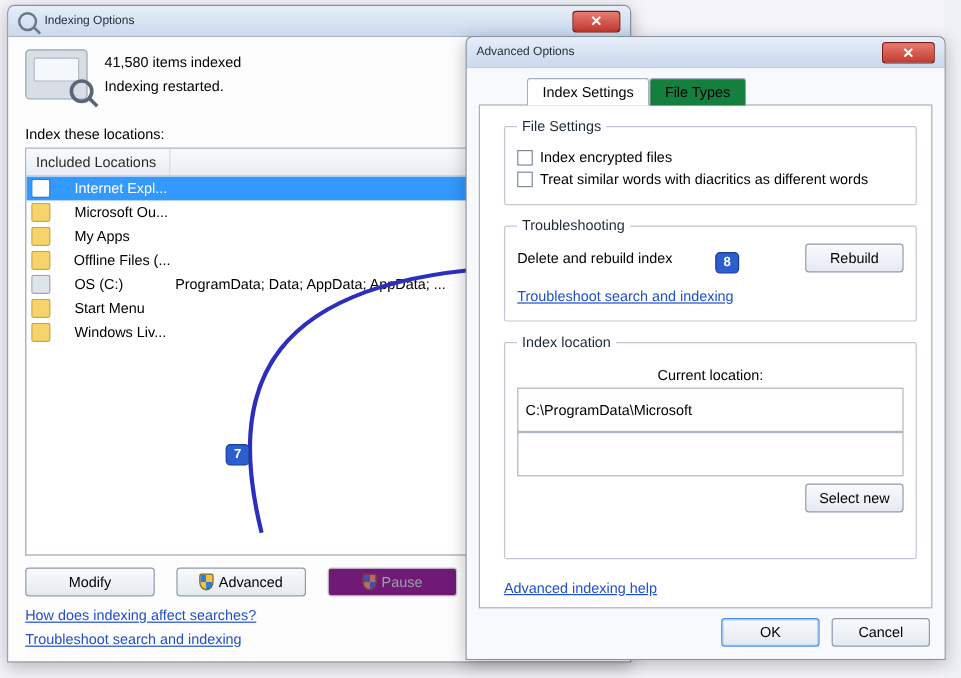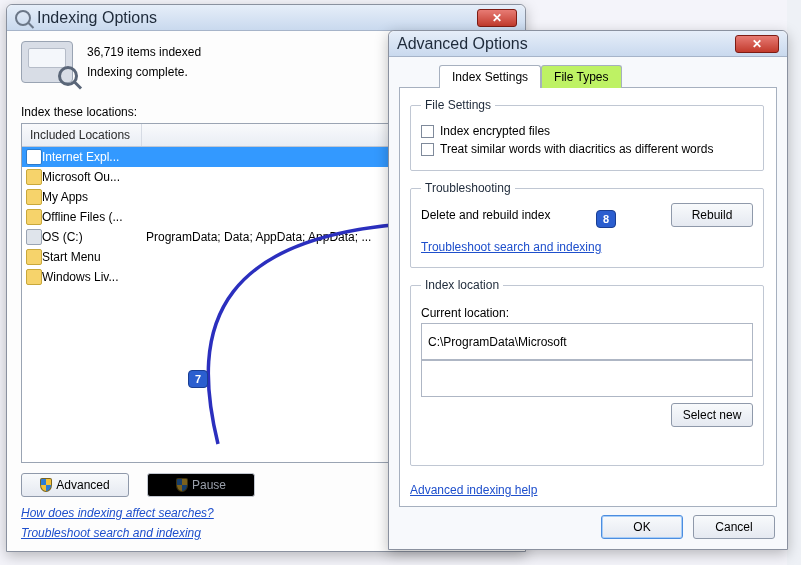--- a/index.html
+++ b/index.html
@@ -1,21 +1,21 @@
 <!DOCTYPE html>
 <html><head>
 <meta charset="utf-8">
 <style>
   * { box-sizing: border-box; font-family: "Segoe UI", Tahoma, sans-serif; font-size: 12px; }
   body { margin: 0; width: 801px; height: 565px; background: #f4f4fa; position: relative; overflow: hidden; }
   
   
   .window { position: absolute; background: #fff; border: 1px solid #8a919f; border-top-left-radius: 6px; border-top-right-radius: 6px; box-shadow: 0 4px 14px rgba(0,0,0,0.25); }
   .titlebar { height: 26px; background: linear-gradient(#e6eef9,#c9d9ee); border-bottom: 1px solid #a6b4c9; display: flex; align-items: center; padding: 0 8px; border-top-left-radius: 6px; border-top-right-radius: 6px; gap: 6px; }
-  .titlebar .title { color: #1e2a3a; font-size: 16px; text-align: right; }
+  .titlebar .title { color: #1e2a3a; font-size: 10px; text-align: right; }
   .titlebar .spacer { flex: 1; }
   .closebtn { width: 40px; height: 18px; background: linear-gradient(#e77b74,#c23b2d); border: 1px solid #7d1c14; border-radius: 3px; display:flex; align-items:center; justify-content:center; color:#fff; font-weight:bold; cursor:pointer;}
   
   #win-index { left: 6px; top: 4px; width: 520px; height: 548px; z-index: 1; }
   #win-index .body { padding: 10px 14px 8px 14px; height: calc(100% - 26px); background: #fdfdfd; display:flex; flex-direction:column;}
   .status-row { display: flex; gap: 14px; align-items: center; margin-bottom: 14px; }
   .drive-icon { width:52px; height:42px; background:#d8dde6; border:1px solid #9aa4b3; border-radius:4px; position:relative;}
   .drive-icon::before { content:""; position:absolute; left:6px; top:6px; right:6px; bottom:14px; background:#f4f7fb; border:1px solid #b5bcc8; border-radius:2px;}
   .mag-glass { position:absolute; right:-6px; bottom:-4px; width:20px; height:20px; border:3px solid #5a6678; border-radius:50%;}
   .mag-glass::after { content:""; position:absolute; width:3px; height:10px; background:#5a6678; transform:rotate(-45deg); right:-4px; bottom:-7px;}
@@ -24,44 +24,44 @@
   .locations { border: 1px solid #9aa4b3; flex:1; display:flex; flex-direction:column; background:#fff; min-height:0;}
   .loc-header { display:flex; background:linear-gradient(#f9fafc,#e9edf4); border-bottom:1px solid #c0c7d3;flex-direction:column;}
   .loc-header .col { padding:4px 8px; border-right:1px solid #d6dbe4; color:#2a2a2a;}
   .col.c1{ width:120px;} .col.c2{ flex:1;}
   .loc-body { overflow:auto; flex:1;}
   .loc-row { display:flex; padding:2px 4px; align-items:center; gap:4px;}
   .loc-row.selected { background:#3399ff; color:#fff;}
   .icon-cell{ width:16px; height:16px; border-radius:2px; display:inline-block; background:#f6d36b; border:1px solid #c9a83a; position:relative;}
   .icon-cell.ie{ background:#fff; border:1px solid #2b7acb;}
   .icon-cell.disk{ background:#dfe4eb; border:1px solid #9aa4b3;}
-  .loc-row .rc1{ width:116px; overflow:hidden; white-space:nowrap; text-overflow:ellipsis; display:flex; align-items:center; gap:0;}
+  .loc-row .rc1{ width:116px; overflow:hidden; white-space:nowrap; text-overflow:ellipsis; display:flex; align-items:center; gap:20px;}
   .loc-row .rc2{ flex:1; overflow:hidden; white-space:nowrap; text-overflow:ellipsis;}
   .btn-row { display:flex; gap:18px; margin-top:10px;}
   .btn { min-width:108px; height:24px; background:linear-gradient(#f8fafc,#e5e9f1); border:1px solid #8f99aa; border-radius:3px; cursor:pointer; display:flex; align-items:center; justify-content:center; gap:4px; padding:0 10px;}
-  .btn.disabled { color:#9aa0ab; border-color:#c3c8d1; background:#000000;}
+  .btn.disabled { color:#9aa0ab; border-color:#c3c8d1; background:#701a75;}
   .shield { width:12px; height:14px; background:conic-gradient(#f6c23a 0 25%, #2e7dd7 0 50%, #f6c23a 0 75%, #2e7dd7 0); border:1px solid #7a6520; border-radius:2px 2px 50% 50%;}
-  .links { margin-top:6px;font-style:italic;}
+  .links { margin-top:6px;}
   .link { color:#1e4fcc; text-decoration:underline; cursor:pointer; display:inline-block; margin:3px 0;}
   
   
   #win-adv { left: 388px; top: 30px; width: 400px; height: 520px; z-index: 3;}
   #win-adv .closebtn { width:44px;}
   #win-adv .body { padding: 8px 10px 8px 10px; height: calc(100% - 26px); background:#f7f9fc; display:flex; flex-direction:column;}
   .tabs { display:flex; margin-bottom:-1px; gap:0;margin-left:40px;}
-  .tab { padding:4px 12px; border:1px solid #a6b0bf; border-bottom:none; background:#bef264; border-top-left-radius:3px; border-top-right-radius:3px; cursor:pointer; position:relative;}
+  .tab { padding:4px 12px; border:1px solid #a6b0bf; border-bottom:none; background:#15803d; border-top-left-radius:3px; border-top-right-radius:3px; cursor:pointer; position:relative;}
   .tab.active { background:#fff; z-index:2;}
-  .tabpanel { border:1px solid #a6b0bf; background:#fff; flex:1; padding:10px 12px 6px 10px; display:flex; flex-direction:column;}
+  .tabpanel { border:1px solid #a6b0bf; background:#fff; flex:1; padding:10px 12px 6px 20px; display:flex; flex-direction:column;}
   fieldset { border:1px solid #c0c7d3; border-radius:2px; margin:0 0 10px 0; padding:8px 10px 10px 10px;}
   legend { padding:0 4px; color:#1e2a3a;}
   .chk { display:flex; align-items:center; gap:6px; margin:4px 0;}
   .chkbox { width:13px; height:13px; border:1px solid #7f8a9b; background:#fff;}
   .trouble-row { display:flex; align-items:center; justify-content:space-between; gap:8px;}
   .input { width:100%; height:37px; border:1px solid #aeb6c4; padding:2px 6px; background:#fff;}
-  .small-label{ margin:6px 0 3px 0;}
+  .small-label{ margin:6px 0 3px 0;text-align:center;}
   .right-align{ display:flex; justify-content:flex-end; margin-top:6px;}
   .dlg-buttons { display:flex; justify-content:flex-end; gap:10px; padding:8px 2px 2px 2px;}
   .btn.small{ min-width:82px;}
   .btn.ok{ border:1px solid #4b8de0; box-shadow:0 0 0 1px #a7cdf7 inset;}
   
   
   .overlay{ position:absolute; inset:0; z-index:2; pointer-events:none;}
   .badge{ position:absolute; width:20px; height:18px; background:#2b5ecf; border:1px solid #1a3e92; border-radius:4px; color:#fff; font-weight:bold; font-size:11px; display:flex; align-items:center; justify-content:center; z-index:5; pointer-events:none;}
   #badge7{ left:188px; top:370px;} 
   #badge8{ left:596px; top:210px;}
@@ -86,22 +86,22 @@
     <span class="title">Indexing Options</span>
     <span class="spacer"></span>
     <div class="closebtn">✕</div>
   </div>
   <div class="body">
     <div class="status-row">
       <div class="drive-icon">
           <div class="mag-glass"></div>
         </div>
       <div class="status-text">
-        <div>36,719 items indexed</div>
-        <div>Indexing complete.</div>
+        <div>41,580 items indexed</div>
+        <div>Indexing restarted.</div>
       </div>
     </div>
     <div class="section-label">Index these locations:</div>
     <div class="locations">
       <div class="loc-header">
         <div class="col c1">Included Locations</div>
       </div>
       <div class="loc-body" id="loc-body">
           <div class="loc-row selected">
             <div class="rc1">
@@ -148,20 +148,23 @@
           <div class="loc-row">
             <div class="rc1">
               <span class="icon-cell"></span>
               <span>Windows Liv...</span>
             </div>
             <div class="rc2"></div>
           </div>
         </div>
     </div>
     <div class="btn-row">
+      <div class="btn">
+          <span>Modify</span>
+        </div>
       <div class="btn">
           <span class="shield"></span>
           <span>Advanced</span>
         </div>
       <div class="btn disabled">
           <span class="shield" style="opacity:.5"></span>
           <span>Pause</span>
         </div>
     </div>
     <div class="links">

